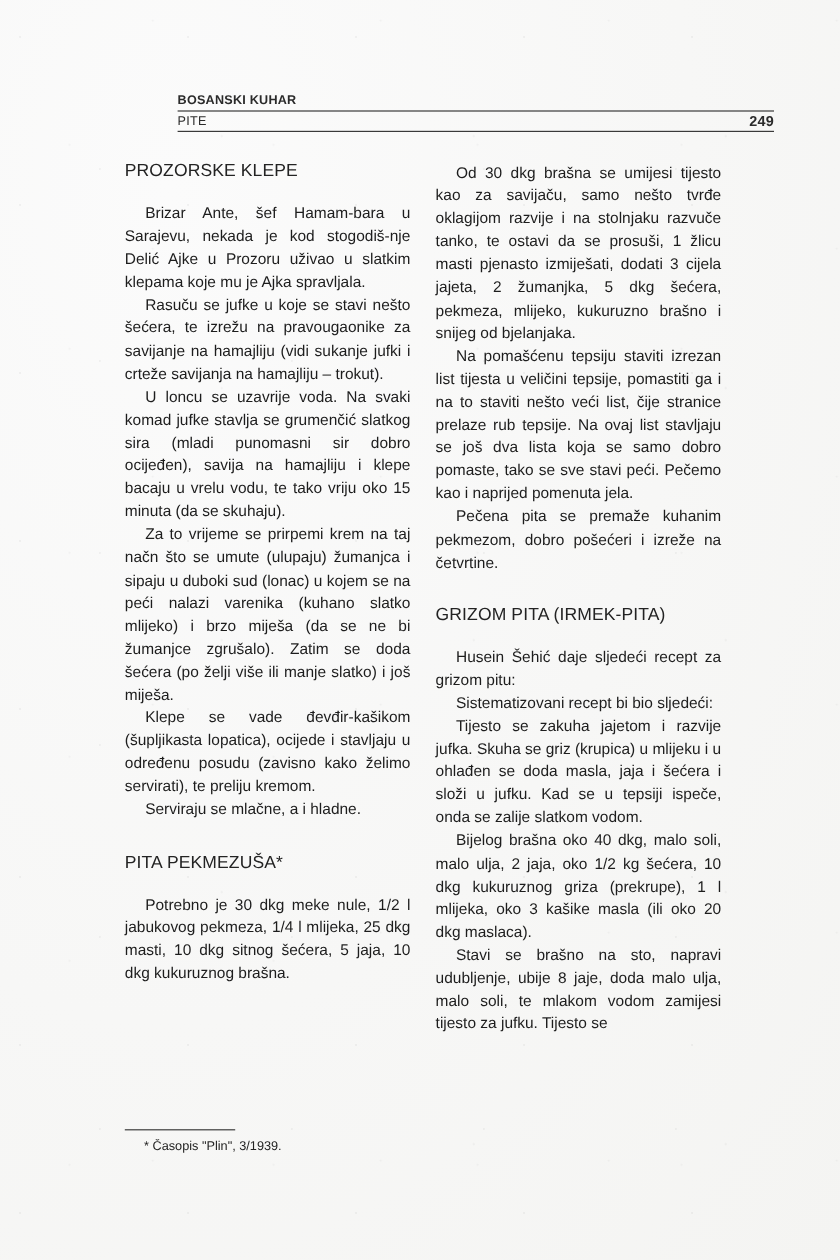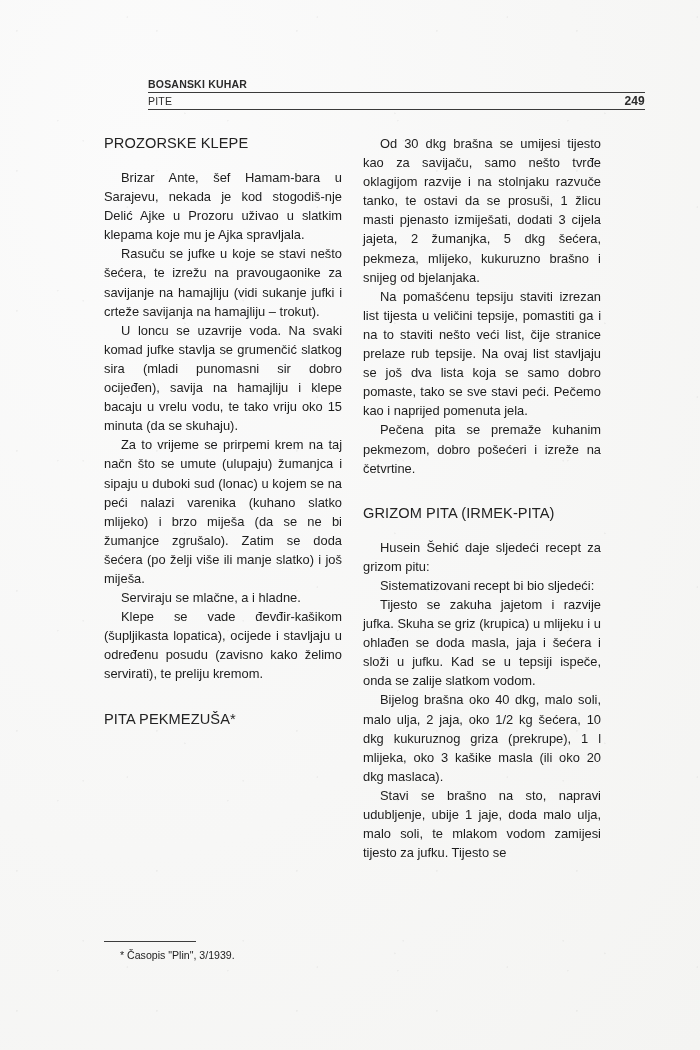--- a/index.html
+++ b/index.html
@@ -159,43 +159,44 @@
     <div class="columns">
 
       <div class="col">
         <h2 class="recipe-title">PROZORSKE KLEPE</h2>
         <div class="title-gap-after"></div>
 
         <p class="body">Brizar Ante, šef Hamam-bara u Sarajevu, nekada je kod stogodiš-nje Delić Ajke u Prozoru uživao u slatkim klepama koje mu je Ajka spravljala.</p>
         <p class="body">Rasuču se jufke u koje se stavi nešto šećera, te izrežu na pravougaonike za savijanje na hamajliju (vidi sukanje jufki i crteže savijanja na hamajliju – trokut).</p>
         <p class="body">U loncu se uzavrije voda. Na svaki komad jufke stavlja se grumenčić slatkog sira (mladi punomasni sir dobro ocijeđen), savija na hamajliju i klepe bacaju u vrelu vodu, te tako vriju oko 15 minuta (da se skuhaju).</p>
         <p class="body">Za to vrijeme se prirpemi krem na taj načn što se umute (ulupaju) žumanjca i sipaju u duboki sud (lonac) u kojem se na peći nalazi varenika (kuhano slatko mlijeko) i brzo miješa (da se ne bi žumanjce zgrušalo). Zatim se doda šećera (po želji više ili manje slatko) i još miješa.</p>
+        <p class="body">Klepe se vade đevđir-kašikom (šupljikasta lopatica), ocijede i stavljaju u određenu posudu (zavisno kako želimo servirati), te preliju kremom.</p>
         <p class="body">Serviraju se mlačne, a i hladne.</p>
-        <p class="body">Klepe se vade đevđir-kašikom (šupljikasta lopatica), ocijede i stavljaju u određenu posudu (zavisno kako želimo servirati), te preliju kremom.</p>
 
         <div class="title-gap-before"></div>
         <h2 class="recipe-title">PITA PEKMEZUŠA*</h2>
         <div class="title-gap-after"></div>
 
+        <p class="body">Potrebno je 30 dkg meke nule, 1/2 l jabukovog pekmeza, 1/4 l mlijeka, 25 dkg masti, 10 dkg sitnog šećera, 5 jaja, 10 dkg kukuruznog brašna.</p>
       </div>
 
       <div class="col">
         <p class="body">Od 30 dkg brašna se umijesi tijesto kao za savijaču, samo nešto tvrđe oklagijom razvije i na stolnjaku razvuče tanko, te ostavi da se prosuši, 1 žlicu masti pjenasto izmiješati, dodati 3 cijela jajeta, 2 žumanjka, 5 dkg šećera, pekmeza, mlijeko, kukuruzno brašno i snijeg od bjelanjaka.</p>
         <p class="body">Na pomašćenu tepsiju staviti izrezan list tijesta u veličini tepsije, pomastiti ga i na to staviti nešto veći list, čije stranice prelaze rub tepsije. Na ovaj list stavljaju se još dva lista koja se samo dobro pomaste, tako se sve stavi peći. Pečemo kao i naprijed pomenuta jela.</p>
         <p class="body">Pečena pita se premaže kuhanim pekmezom, dobro pošećeri i izreže na četvrtine.</p>
 
         <div class="title-gap-before"></div>
         <h2 class="recipe-title">GRIZOM PITA (IRMEK-PITA)</h2>
         <div class="title-gap-after"></div>
 
         <p class="body">Husein Šehić daje sljedeći recept za grizom pitu:</p>
         <p class="body">Sistematizovani recept bi bio sljedeći:</p>
         <p class="body">Tijesto se zakuha jajetom i razvije jufka. Skuha se griz (krupica) u mlijeku i u ohlađen se doda masla, jaja i šećera i složi u jufku. Kad se u tepsiji ispeče, onda se zalije slatkom vodom.</p>
         <p class="body">Bijelog brašna oko 40 dkg, malo soli, malo ulja, 2 jaja, oko 1/2 kg šećera, 10 dkg kukuruznog griza (prekrupe), 1 l mlijeka, oko 3 kašike masla (ili oko 20 dkg maslaca).</p>
-        <p class="body">Stavi se brašno na sto, napravi udubljenje, ubije 1 jaje, doda malo ulja, malo soli, te mlakom vodom zamijesi tijesto za jufku. Tijesto se</p>
+        <p class="body">Stavi se brašno na sto, napravi udubljenje, ubije 8 jaje, doda malo ulja, malo soli, te mlakom vodom zamijesi tijesto za jufku. Tijesto se</p>
       </div>
 
     </div>
   </div>
 
   <div class="footnote-wrap">
     <div class="footnote-rule"></div>
     <div class="footnote-text">* Časopis "Plin", 3/1939.</div>
   </div>
 

